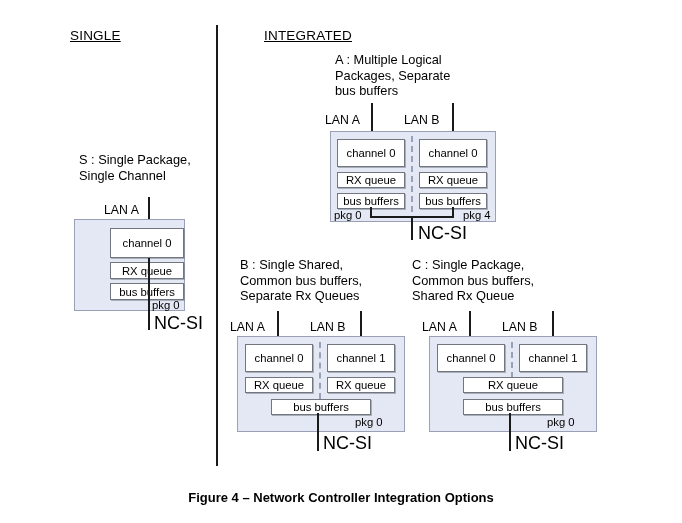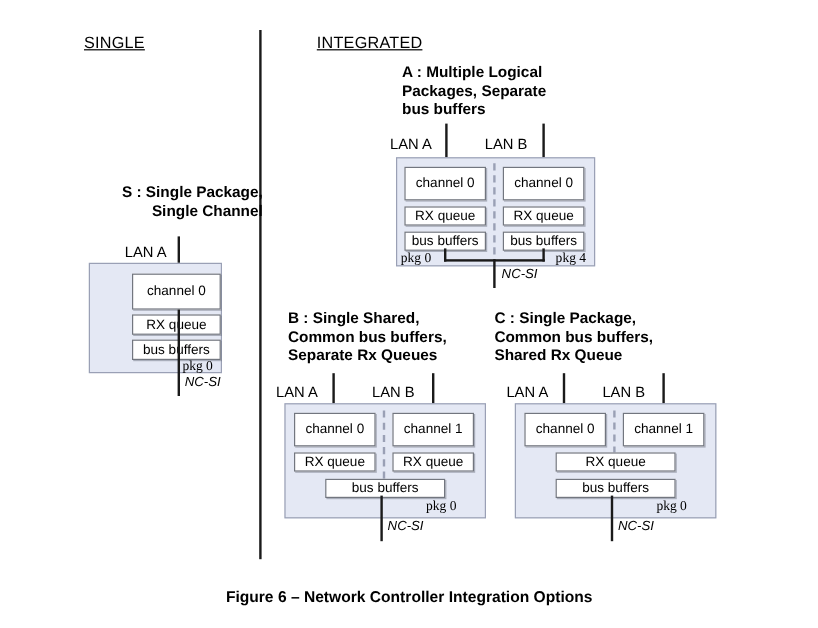--- a/index.html
+++ b/index.html
@@ -36,21 +36,20 @@
   .diagram {
     position: absolute;
   }
 
   .dtitle {
     position: absolute;
     font-size: 12.8px;
     line-height: 15.5px;
     white-space: pre-line;
     text-align: left;
-    font-weight: bold;
   }
 
   
   .pkg {
     position: absolute;
     background: #e4e8f4;
     border: 1px solid #9aa0b5;
     box-sizing: border-box;
   }
 
@@ -92,29 +91,27 @@
     position: absolute;
     width: 0;
     border-left: 2px dashed #9aa0b5;
   }
 
   
   .pkg-caption {
     position: absolute;
     font-size: 11.3px;
     white-space: nowrap;
-    font-family: Liberation Serif, serif;
   }
 
   
   .ncsi-label {
     position: absolute;
-    font-size: 11px;
-    white-space: nowrap;
-    font-style: italic;
+    font-size: 18px;
+    white-space: nowrap;
   }
 
   
   .fig-caption {
     position: absolute;
     font-size: 13px;
     font-weight: bold;
     white-space: nowrap;
     text-align: center;
     width: 100%;
@@ -123,21 +120,21 @@
 </style>
 </head>
 <body>
 
 <div class="col-header" style="left:70px; top:28px;">SINGLE</div>
 <div class="col-header" style="left:233px; top:28px;margin-left:31px;">INTEGRATED</div>
 
 <div class="vdivider" style="left:216px; top:25px; height:441px;"></div>
 
 <div class="diagram">
-  <div class="dtitle" style="left:79px; top:152px; width:140px;text-align:right;">S : Single Package,
+  <div class="dtitle" style="left:79px; top:152px; width:140px;">S : Single Package,
 Single Channel</div>
 
   <div class="lan-label" style="left:104px; top:203px;">LAN A</div>
   <div class="wire-v" style="left:148px; top:197px; height:48px;"></div>
 
   <div class="pkg" style="left:74px; top:219px; width:111px; height:92px;"></div>
 
   <div class="ibox" style="left:110px; top:228px; width:74px; height:30px;">channel 0</div>
   <div class="ibox" style="left:110px; top:262px; width:74px; height:17px;">RX queue</div>
   <div class="ibox" style="left:110px; top:283px; width:74px; height:17px;">bus buffers</div>
@@ -229,13 +226,13 @@
 
   <div class="ibox" style="left:463px; top:377px; width:100px; height:16px;">RX queue</div>
   <div class="ibox" style="left:463px; top:399px; width:100px; height:16px;">bus buffers</div>
 
   <div class="pkg-caption" style="left:547px; top:416px;">pkg 0</div>
 
   <div class="wire-v" style="left:509px; top:413px; height:38px;"></div>
   <div class="ncsi-label" style="left:515px; top:433px;">NC-SI</div>
 </div>
 
-<div class="fig-caption" style="top:490px;">Figure 6 – Network Controller Integration Options</div>
+<div class="fig-caption" style="top:490px;">Figure 4 – Network Controller Integration Options</div>
 
 </body></html>

